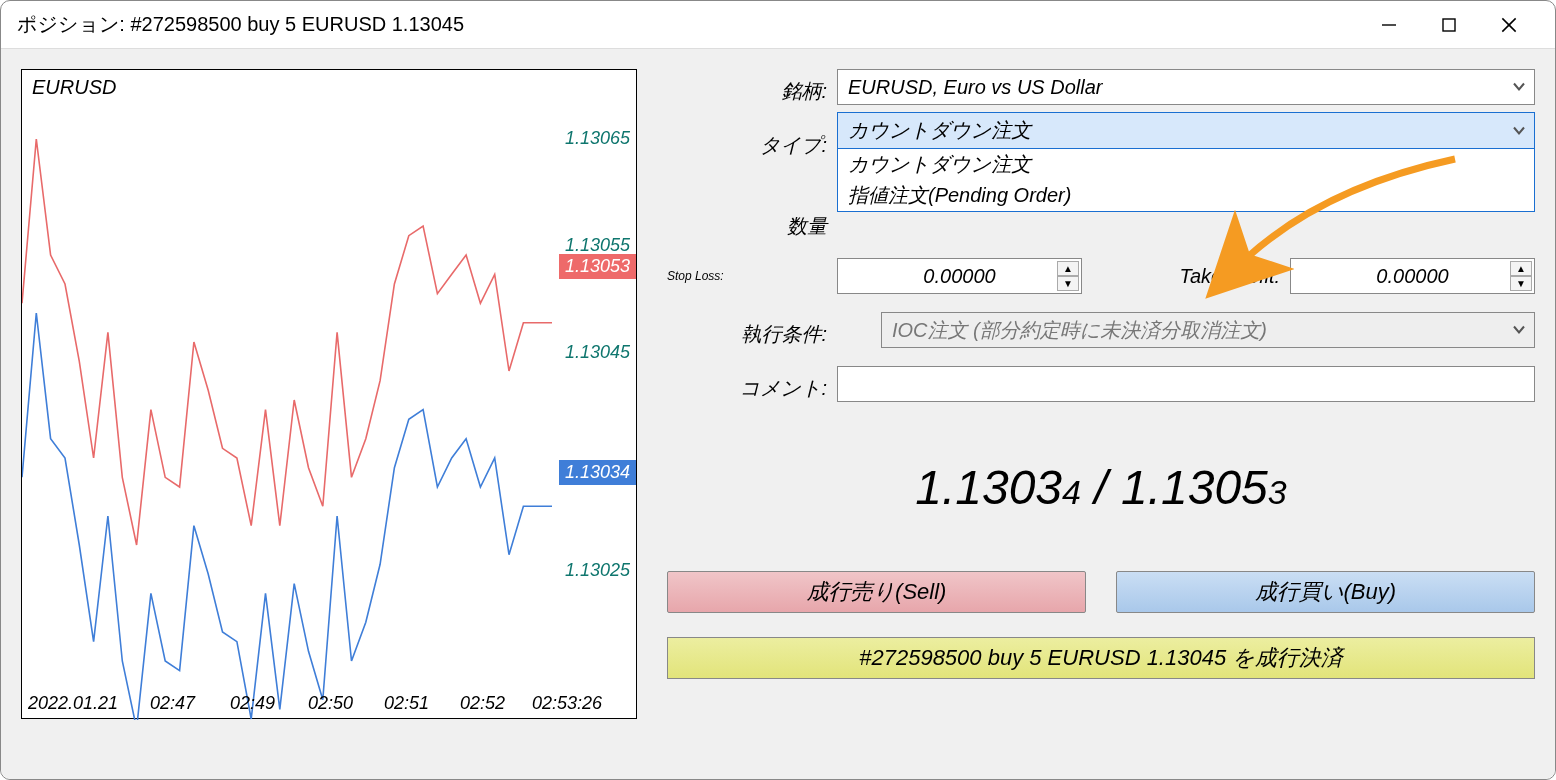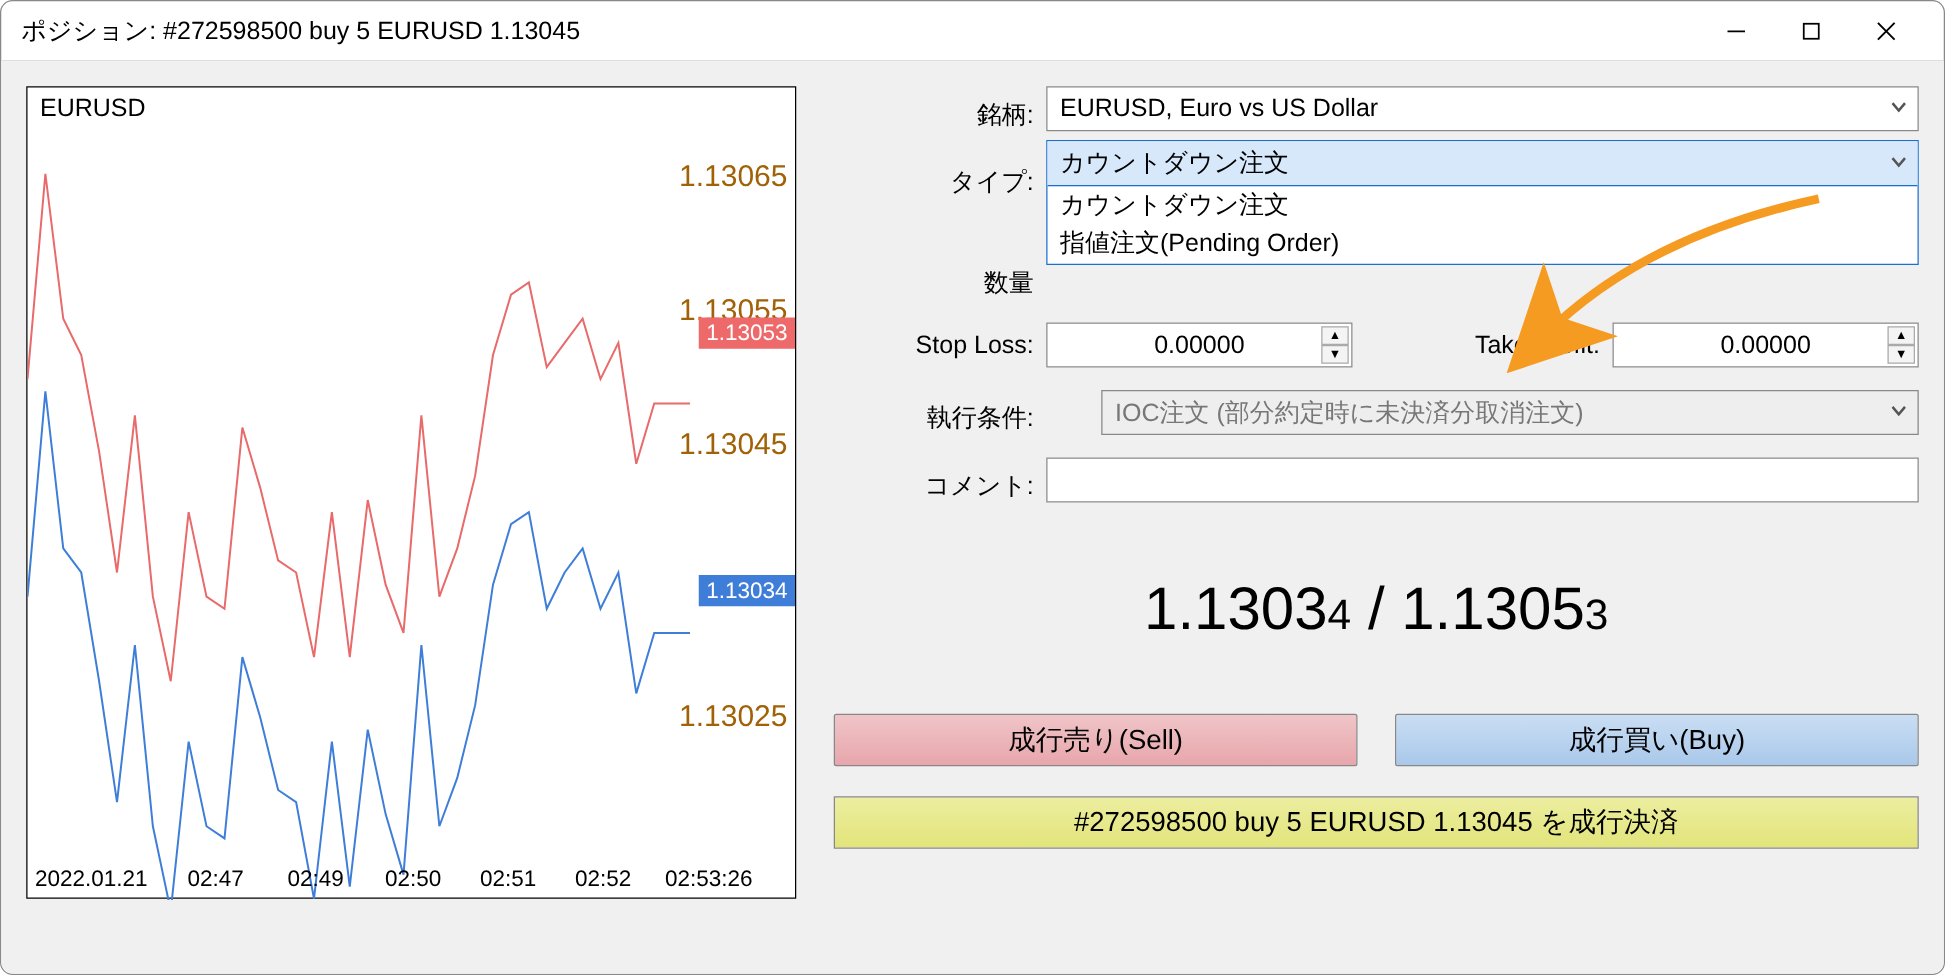--- a/index.html
+++ b/index.html
@@ -36,37 +36,38 @@
   .win-btn svg { stroke:#000; stroke-width:1.4; fill:none; }
 
   .content {
     flex: 1;
     background: #f0f0f0;
     border-bottom-left-radius: 10px;
     border-bottom-right-radius: 10px;
     padding: 20px;
     display: flex;
     gap: 30px;
+    font-style: italic;
   }
 
   
   .chart-panel {
     width: 616px;
     height: 650px;
     background: #fff;
     border: 1px solid #000;
     position: relative;
   }
   .chart-title {
     position: absolute; top: 6px; left: 10px;
     font-size: 20px; color: #000;
   }
   .y-tick {
     position: absolute; right: 6px;
-    font-size: 24px; color: #a16207;
+    font-size: 18px; color: #0f766e;
   }
   .price-label {
     position: absolute; right: 0; padding: 2px 6px;
     font-size: 18px; color: #fff;
   }
   .price-label.red  { background: #ee6a6a; }
   .price-label.blue { background: #3f7ed8; }
   .x-tick {
     position: absolute; bottom: 4px;
     font-size: 18px; color: #000;
@@ -102,21 +103,21 @@
     font-size: 20px;
     position: relative;
   }
   .select { flex:1; }
   .select .chev { position:absolute; right:8px; top:50%; transform:translateY(-50%); }
   .chev svg { width:14px; height:14px; stroke:#555; stroke-width:2; fill:none; }
   .textbox { flex:1; }
   .disabled { background:#eee; color:#777;margin-left:44px; }
 
   .sl-tp-row { display:flex; align-items:center; }
-  .sl-tp-row .sublbl { width:170px; text-align:right; padding-right:10px; font-size:20px; }
+  .sl-tp-row .sublbl { width:170px; padding-right:10px; font-size:12px; }
   .sl-tp-row .sublbl2 { width:208px; text-align:right; padding-right:10px; font-size:20px; }
   .spin { flex:1; justify-content:center; position:relative; }
   .spin .spinbtns { position:absolute; right:2px; top:2px; bottom:2px; width:22px; display:flex; flex-direction:column; }
   .spin .spinbtns div { flex:1; background:#f4f4f4; border:1px solid #aaa; display:flex; align-items:center; justify-content:center; font-size:10px; }
 
   
   .dropdown {
     position: absolute;
     left: 170px;
     top: 43px;

